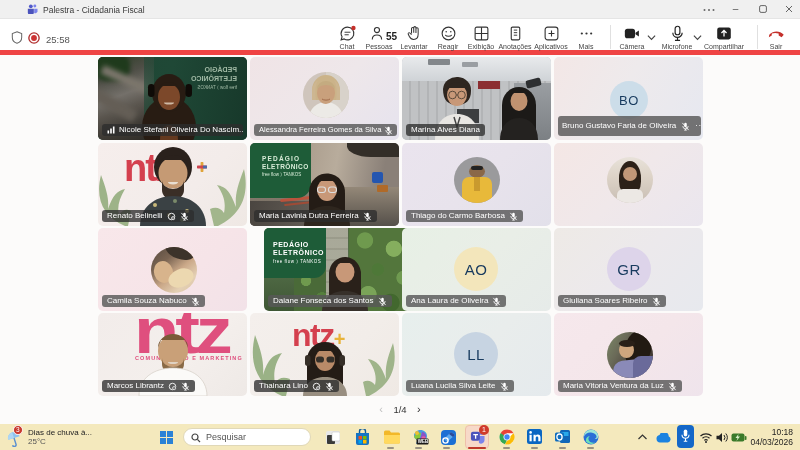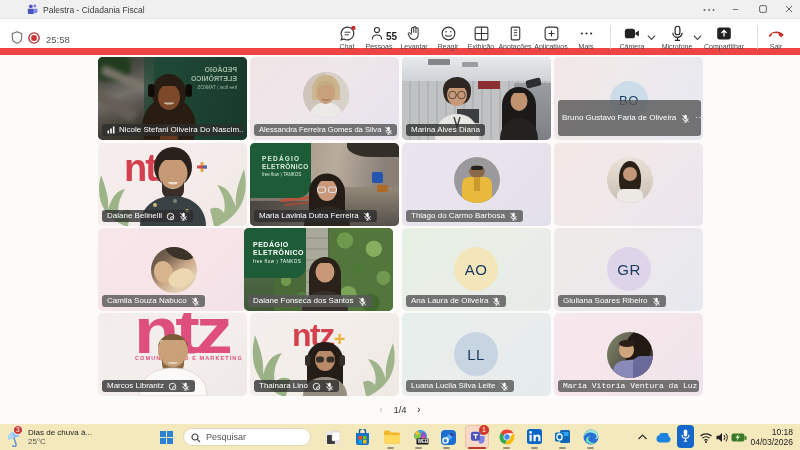--- a/index.html
+++ b/index.html
@@ -6,21 +6,21 @@
 html,body { width:800px; height:450px; overflow:hidden; }
 body { font-family:"Liberation Sans", sans-serif; background:#fff; position:relative; }
 #screen { position:absolute; left:0; top:0; width:800px; height:450px; }
 
 
 #titlebar { position:absolute; left:0; top:0; width:800px; height:19px; background:#f0f0f0; border-bottom:1px solid #e5e5e5; }
 #titlebar .ttl { position:absolute; left:43px; top:5px; font-size:8.5px; color:#3a3a3a; }
 .wc { position:absolute; top:0; width:13px; height:18px; color:#555; font-size:10px; text-align:center; line-height:18px; }
 
 
-#toolbar { position:absolute; left:0; top:19px; width:800px; height:36px; background:#fff; border-bottom:7px solid #ef4444; }
+#toolbar { position:absolute; left:0; top:19px; width:800px; height:36px; background:#fff; border-bottom:5px solid #ef4444; }
 .tbtn { position:absolute; top:6px; width:44px; text-align:center; color:#3a3a3a; }
 .tbtn svg { display:block; margin:0 auto; }
 .tbtn .lb { font-size:7px; color:#444; margin-top:1px; }
 .tsep { position:absolute; top:6px; width:1px; height:24px; background:#e0e0e0; }
 
 
 #main { position:absolute; left:0; top:55px; width:800px; height:369px; background:#fcfbfa; }
 .tile { position:absolute; width:149px; height:83px; border-radius:5px; overflow:hidden; background:#eee; }
 .nlab { position:absolute; left:4px; bottom:4px; overflow:hidden; background:rgba(88,88,88,0.82); color:#fff; font-size:8px; line-height:12px; padding:0 5px; border-radius:3px; display:flex; align-items:center; gap:4px; white-space:nowrap; }
 .nlab.dk { background:rgba(45,45,45,0.78); }
@@ -250,21 +250,21 @@
     <path d="M19 22 a8.5 8 0 0 1 17 0 l-1 -4 h-15 z" fill="#1c1a18"></path>
     <path d="M8 65 c0-14 8-22 19-22 s19 8 19 22 z" fill="#242220"></path>
   </svg>
   <div class="nlab dk">
           <span>Marina Alves Diana</span>
         </div>
 </div>
 
 <div class="tile" style="left:554px; top:2px; background:linear-gradient(120deg,#f3e7e6 0%,#eeeaec 45%,#e6e8f0 100%);">
   <div class="circ init" style="left:56px;top:24px;width:38px;height:38px;background:#ccdde9;font-size:13px;">BO</div>
-  <div class="nlab" style="max-width:143px;gap:5px;padding:12px 4px;">
+  <div class="nlab" style="max-width:143px;gap:5px;padding:4px 4px;">
     <span>Bruno Gustavo Faria de Oliveira</span>
     <svg class="micoff" width="9" height="9" viewBox="0 0 10 10">
             <rect x="3.6" y="0.8" width="2.8" height="5" rx="1.4" fill="#fff"></rect>
             <path d="M2 4.5 a3 3 0 0 0 6 0 M5 7.5 V9 M3.5 9 h3" fill="none" stroke="#fff" stroke-width="0.9"></path>
             <line x1="1.5" y1="1" x2="8.5" y2="9" stroke="#fff" stroke-width="1"></line>
           </svg>
     <span style="letter-spacing:0.5px;">···</span>
   </div>
 </div>
 
@@ -289,21 +289,21 @@
     <path d="M38 39 a5 2.4 0 0 0 10 0 z" fill="#e8ded2"></path>
     <path d="M10 83 c0-18 14-30 33-30 s33 12 33 30 z" fill="#3a4144"></path>
     <circle cx="25" cy="62" r="2" fill="#c8b87a"></circle>
           <circle cx="45" cy="58" r="2" fill="#7a8a6a"></circle>
           <circle cx="57" cy="68" r="2" fill="#c8b87a"></circle>
           <circle cx="19" cy="72" r="2" fill="#7a8a6a"></circle>
           <circle cx="39" cy="72" r="2" fill="#b8a86a"></circle>
           <circle cx="52" cy="77" r="2" fill="#8a9a7a"></circle>
   </svg>
   <div class="nlab dk">
-    <span>Daiane Belinelli</span>
+    <span>Renato Belinelli</span>
     <svg class="micoff" width="9" height="9" viewBox="0 0 10 10">
             <circle cx="5" cy="5" r="3.6" fill="none" stroke="#fff" stroke-width="1"></circle>
             <circle cx="6.8" cy="6.8" r="2.1" fill="#777"></circle>
             <circle cx="6.8" cy="6.8" r="1.8" fill="none" stroke="#fff" stroke-width="0.7"></circle>
           </svg>
     <svg class="micoff" width="9" height="9" viewBox="0 0 10 10">
             <rect x="3.6" y="0.8" width="2.8" height="5" rx="1.4" fill="#fff"></rect>
             <path d="M2 4.5 a3 3 0 0 0 6 0 M5 7.5 V9 M3.5 9 h3" fill="none" stroke="#fff" stroke-width="0.9"></path>
             <line x1="1.5" y1="1" x2="8.5" y2="9" stroke="#fff" stroke-width="1"></line>
           </svg>
@@ -372,21 +372,21 @@
   <div class="nlab">
     <span>Camila Souza Nabuco</span>
     <svg class="micoff" width="9" height="9" viewBox="0 0 10 10">
             <rect x="3.6" y="0.8" width="2.8" height="5" rx="1.4" fill="#fff"></rect>
             <path d="M2 4.5 a3 3 0 0 0 6 0 M5 7.5 V9 M3.5 9 h3" fill="none" stroke="#fff" stroke-width="0.9"></path>
             <line x1="1.5" y1="1" x2="8.5" y2="9" stroke="#fff" stroke-width="1"></line>
           </svg>
   </div>
 </div>
 
-<div class="tile" style="left:244px; top:173px; background:linear-gradient(180deg,#4e6640 0%,#55704a 40%,#3e5634 100%);">
+<div class="tile" style="left:264px; top:173px; background:linear-gradient(180deg,#4e6640 0%,#55704a 40%,#3e5634 100%);">
   <div style="position:absolute;left:85px;top:0;width:64px;height:83px;background:radial-gradient(circle at 25% 15%, #6f9a4e 9%, transparent 10%),radial-gradient(circle at 70% 25%, #85ae5e 10%, transparent 11%),radial-gradient(circle at 45% 50%, #4e7838 11%, transparent 12%),radial-gradient(circle at 85% 60%, #6f9a50 9%, transparent 10%),radial-gradient(circle at 30% 80%, #7aa458 10%, transparent 11%),radial-gradient(circle at 65% 90%, #42682e 10%, transparent 11%),#53763c;"></div>
   <div style="position:absolute;left:30px;top:40px;width:40px;height:43px;background:radial-gradient(circle at 30% 30%, #6f9a4e 12%, transparent 13%),radial-gradient(circle at 70% 70%, #55803c 14%, transparent 15%),#4a6a38;"></div>
   <div style="position:absolute;left:62px;top:0;width:22px;height:83px;background:repeating-linear-gradient(180deg,#b8b4a8 0 9px,#a8a498 9px 11px);opacity:0.85;"></div>
   <div style="position:absolute;left:0;top:0;width:62px;height:50px;background:#1e5c38;border-radius:0 0 12px 0;"></div>
   <div style="position:absolute;left:9px;top:13px;color:#fff;font-weight:bold;font-size:7px;line-height:8px;letter-spacing:0.5px;">PEDÁGIO<br>ELETRÔNICO<br><span style="font-size:4.5px;font-weight:normal;">free flow ⟩ TANKOS</span></div>
   <svg style="position:absolute;left:50px;top:18px" width="62" height="65" viewBox="0 0 62 65">
     <path d="M15 27 a16 17 0 0 1 32 2 v36 h-32 z" fill="#2a211a"></path>
     <ellipse cx="31" cy="26" rx="9.5" ry="10.5" fill="#c89878"></ellipse>
     <path d="M21.5 21 a9.5 8.5 0 0 1 19 0 l-2-4 h-15 z" fill="#2a211a"></path>
     <path d="M8 65 c0-13 10-20 23-20 s23 7 23 20 z" fill="#37302a"></path>
@@ -496,21 +496,21 @@
 </div>
 
 <div class="tile" style="left:554px; top:258px; background:linear-gradient(135deg,#f6e8ec 0%,#f4e6ea 55%,#efe4ec 100%);">
   <div class="circ" style="left:53px;top:19px;width:46px;height:46px;background:linear-gradient(120deg,#7d8a68 0%,#6a6a58 30%,#4a4038 60%,#3a342c 100%);overflow:hidden;">
     <div style="position:absolute;left:18px;top:-2px;width:26px;height:38px;border-radius:50%;background:#221a12;transform:rotate(12deg);"></div>
     <div style="position:absolute;left:12px;top:10px;width:15px;height:16px;border-radius:50%;background:#cfa67e;"></div>
     <div style="position:absolute;left:12px;top:8px;width:16px;height:7px;border-radius:50%;background:#2a2018;"></div>
     <div style="position:absolute;left:6px;top:28px;width:34px;height:18px;background:#8a8ab8;border-radius:10px 10px 0 0;transform:rotate(-6deg);"></div>
     <div style="position:absolute;left:26px;top:24px;width:20px;height:22px;background:#6a6a9a;border-radius:8px 0 0 0;"></div>
   </div>
-  <div class="nlab" style="max-width:141px;font-family:Liberation Mono, monospace;">
+  <div class="nlab" style="max-width:141px;">
     <span>Maria Vitoria Ventura da Luz</span>
     <svg class="micoff" width="9" height="9" viewBox="0 0 10 10">
             <rect x="3.6" y="0.8" width="2.8" height="5" rx="1.4" fill="#fff"></rect>
             <path d="M2 4.5 a3 3 0 0 0 6 0 M5 7.5 V9 M3.5 9 h3" fill="none" stroke="#fff" stroke-width="0.9"></path>
             <line x1="1.5" y1="1" x2="8.5" y2="9" stroke="#fff" stroke-width="1"></line>
           </svg>
   </div>
 </div>
 
 </div>

